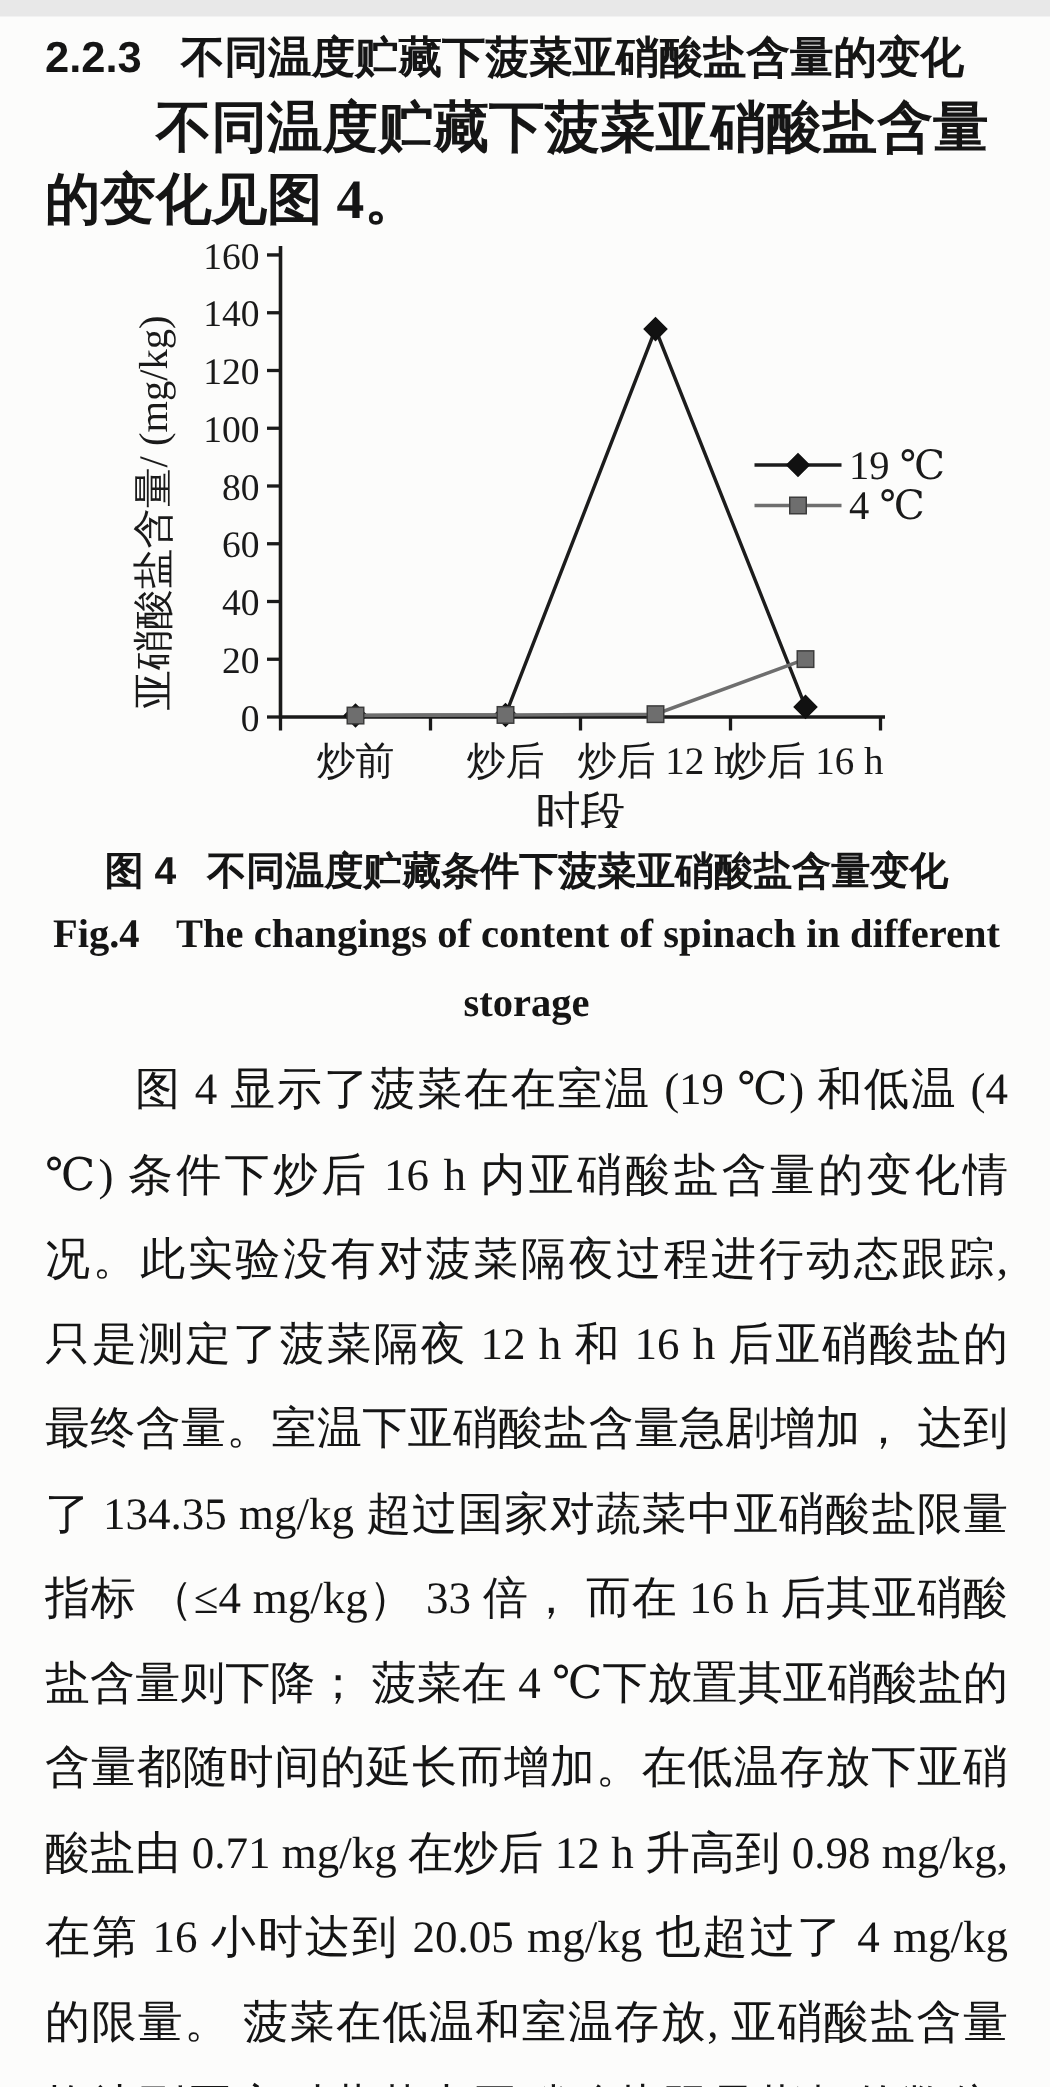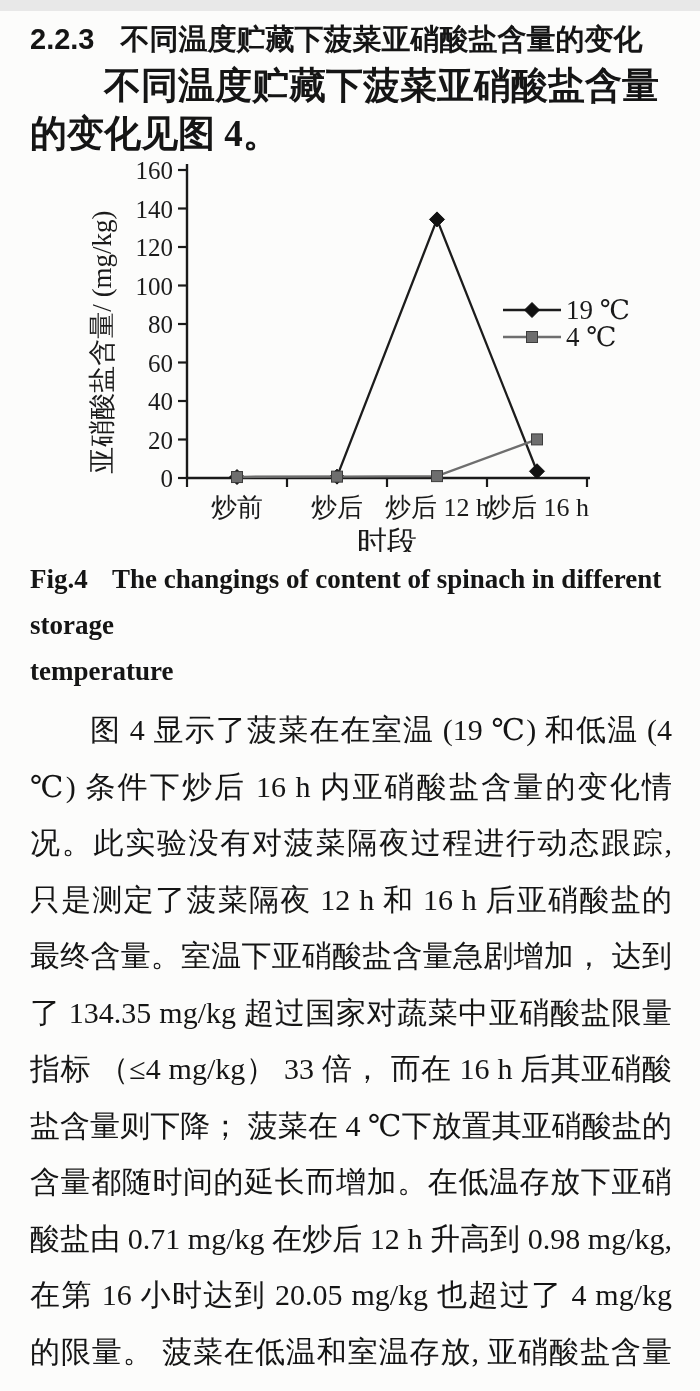--- a/index.html
+++ b/index.html
@@ -33,21 +33,21 @@
   .cap-zh{
     margin-top:4px;
     text-align:center;
     font-family:"Liberation Sans","DejaVu Sans",sans-serif;
     font-weight:700;
     font-size:26px;
     line-height:38px;
   }
   .cap-zh .cap-no{margin-right:0.8em;}
   .cap-en{
-    text-align:left;
+    text-align:center;
     font-weight:700;
     font-size:27px;
     line-height:46px;
   }
   .cap-en .cap-no{margin-right:0.9em;}
   .body-par{
     margin:8px 0 0 0;
     font-size:30px;
     line-height:56.5px;
     text-align:justify;
@@ -111,20 +111,22 @@
         <rect x="444.5" y="273.90375" width="11" height="11" fill="#6e6e6e" stroke="#3c3c3c" stroke-width="1"></rect>
         <line x1="416" y1="150" x2="474" y2="150" stroke="#1c1c1c" stroke-width="2.3"></line>
         <path d="M445 142.5L452.5 150L445 157.5L437.5 150Z" fill="#111" stroke="#111" stroke-width="1"></path>
         <text x="479" y="159" font-size="27" text-anchor="start">19 ℃</text>
         <line x1="416" y1="177" x2="474" y2="177" stroke="#6e6e6e" stroke-width="2.3"></line>
         <rect x="439.5" y="171.5" width="11" height="11" fill="#6e6e6e" stroke="#3c3c3c" stroke-width="1"></rect>
         <text x="479" y="186" font-size="27" text-anchor="start">4 ℃</text>
       </svg>
   </div>
 
+  <div class="cap-zh">
+    <span class="cap-no">图 4</span><span>不同温度贮藏条件下菠菜亚硝酸盐含量变化</span>
+  </div>
   <div class="cap-en">
     <span class="cap-no">Fig.4</span><span>The changings of content of spinach in different storage</span>
   </div>
-  <div class="cap-en">temperature</div>
 
   <p class="body-par"><span>图 4 显示了菠菜在在室温 (19 ℃) 和低温 (4 ℃) 条件下炒后 16 h 内亚硝酸盐含量的变化情况。此实验没有对菠菜隔夜过程进行动态跟踪, 只是测定了菠菜隔夜 12 h 和 16 h 后亚硝酸盐的最终含量。室温下亚硝酸盐含量急剧增加， 达到了 134.35 mg/kg 超过国家对蔬菜中亚硝酸盐限量指标 （≤4 mg/kg） 33 倍， 而在 16 h 后其亚硝酸盐含量则下降； 菠菜在 4 ℃下放置其亚硝酸盐的含量都随时间的延长而增加。在低温存放下亚硝酸盐由 0.71 mg/kg 在炒后 12 h 升高到 0.98 mg/kg, 在第 16 小时达到 20.05 mg/kg 也超过了 4 mg/kg 的限量。 菠菜在低温和室温存放, 亚硝酸盐含量均达到国家对蔬菜中亚硝酸盐限量指标的数倍, 原因可能是菠菜较其他品种蔬菜更有喜硝性</span></p>
 
 </div>
 
 </body></html>

